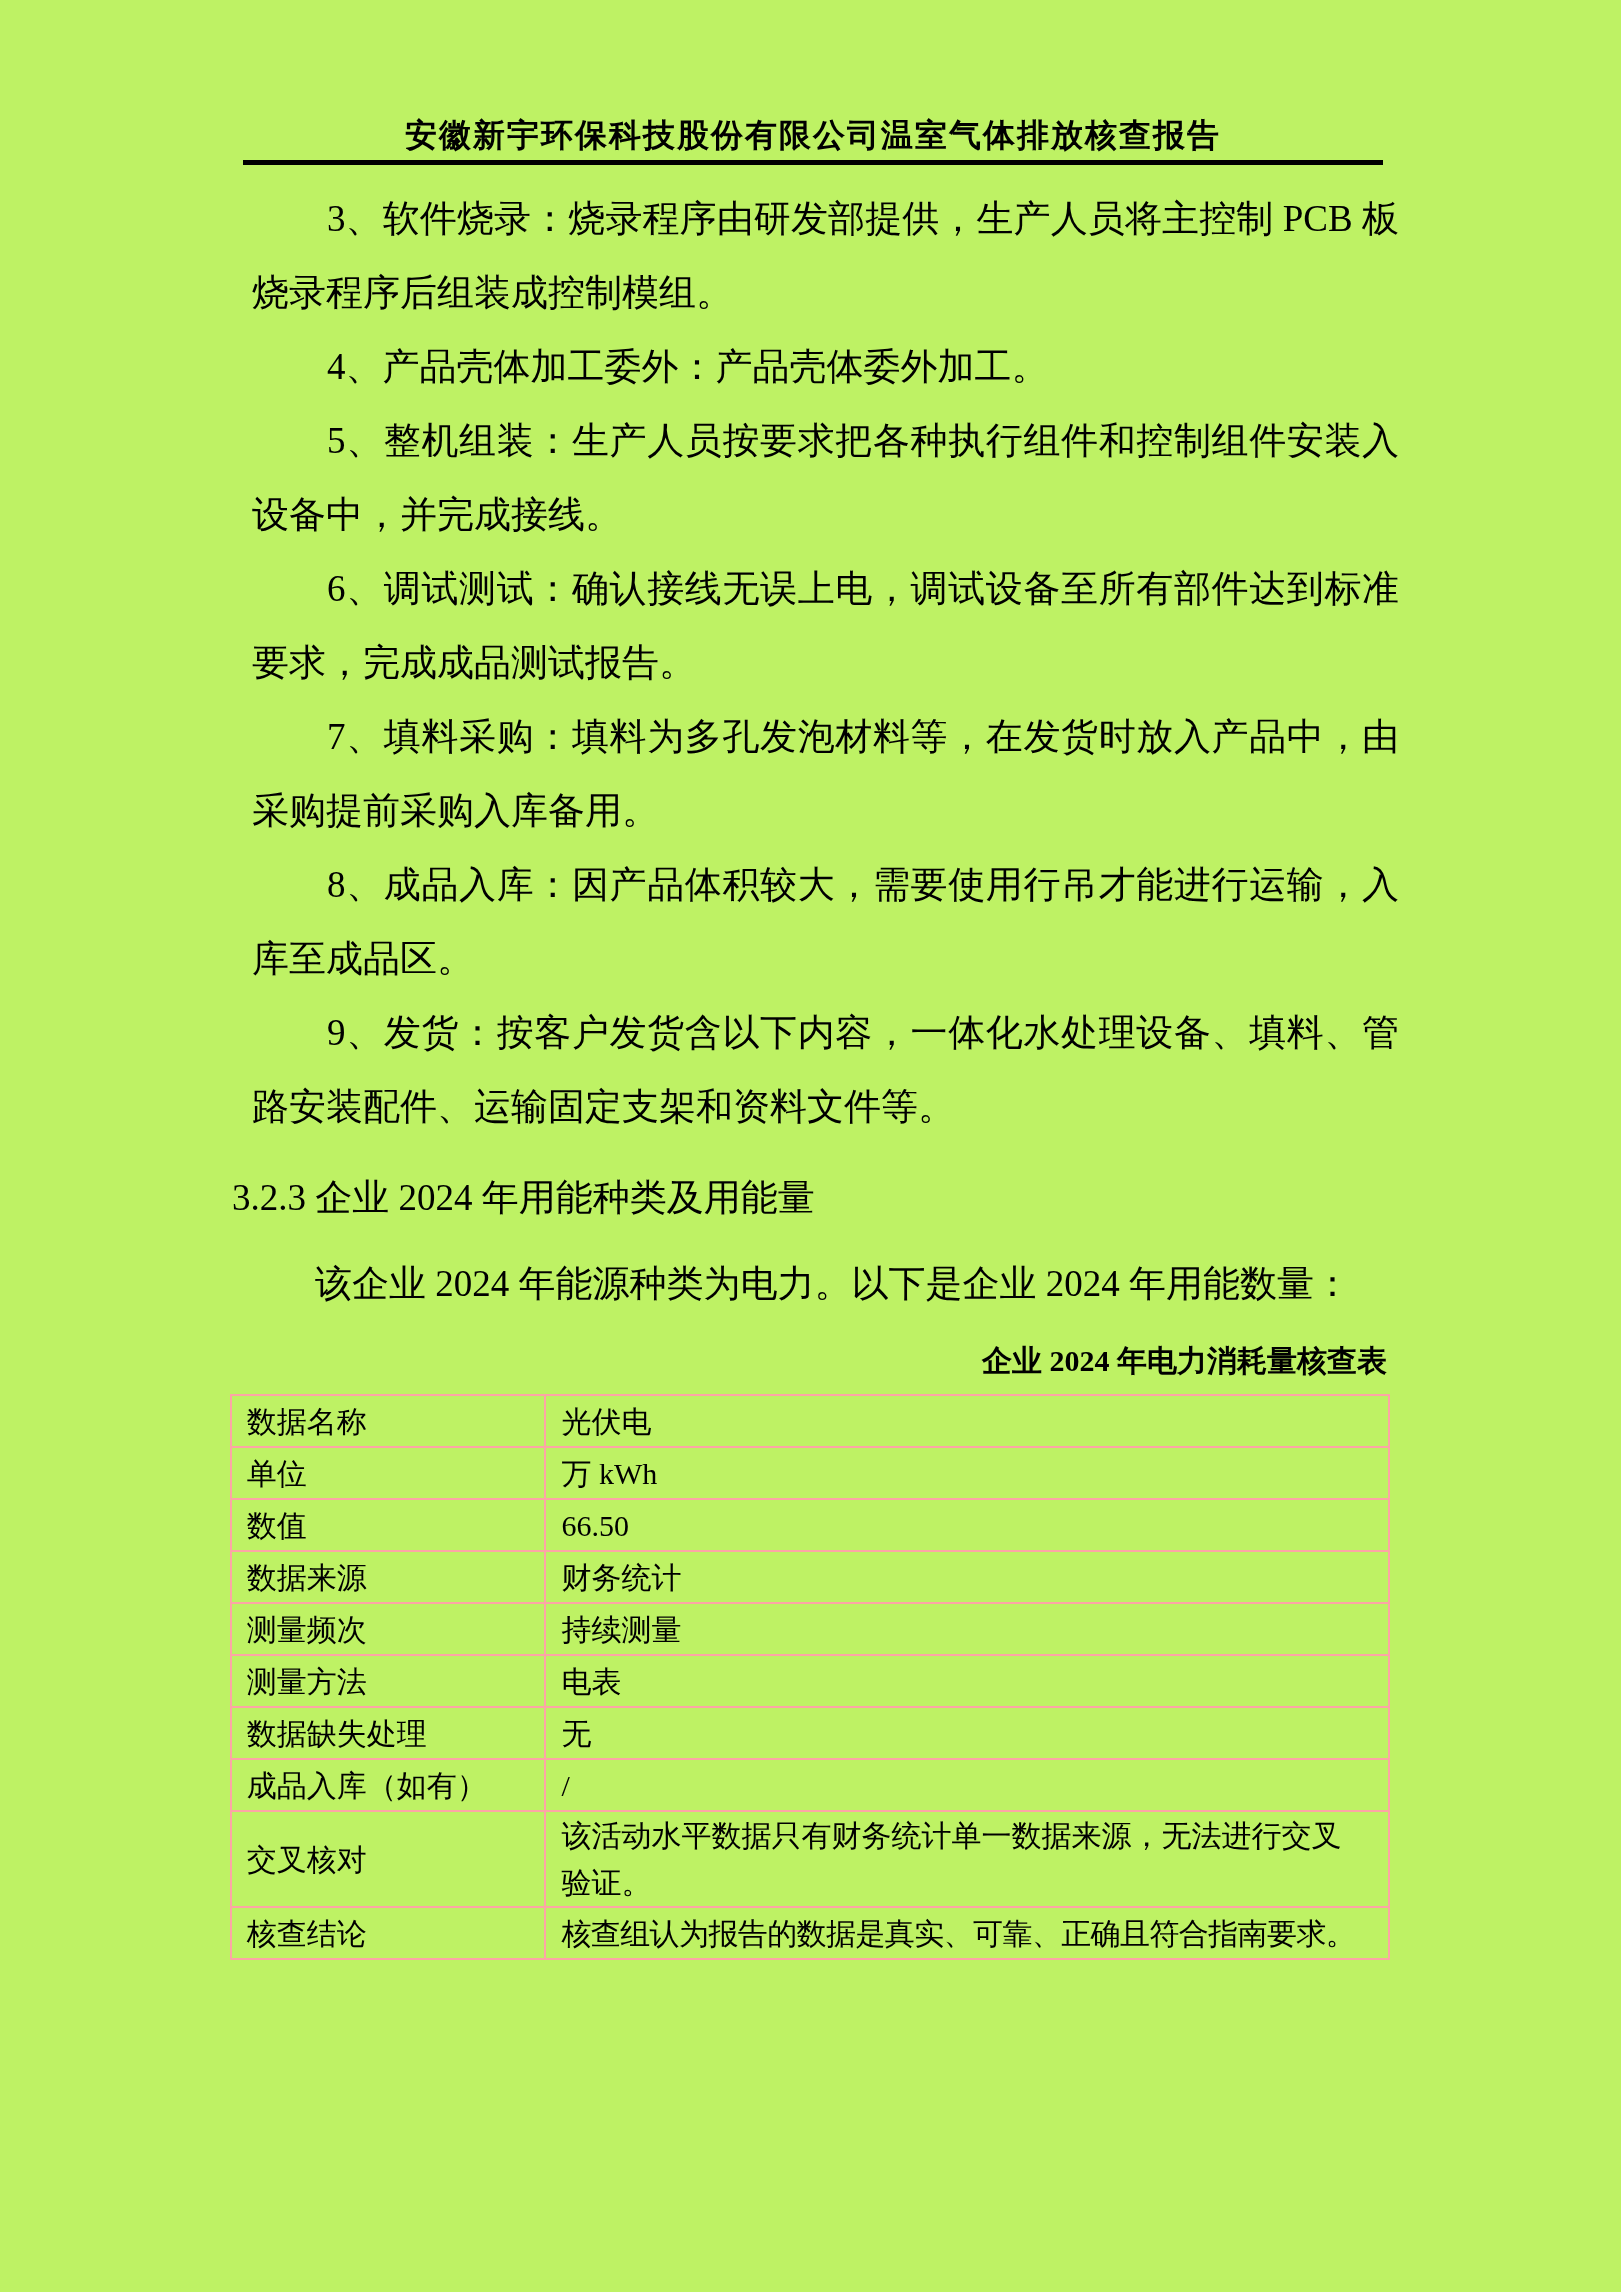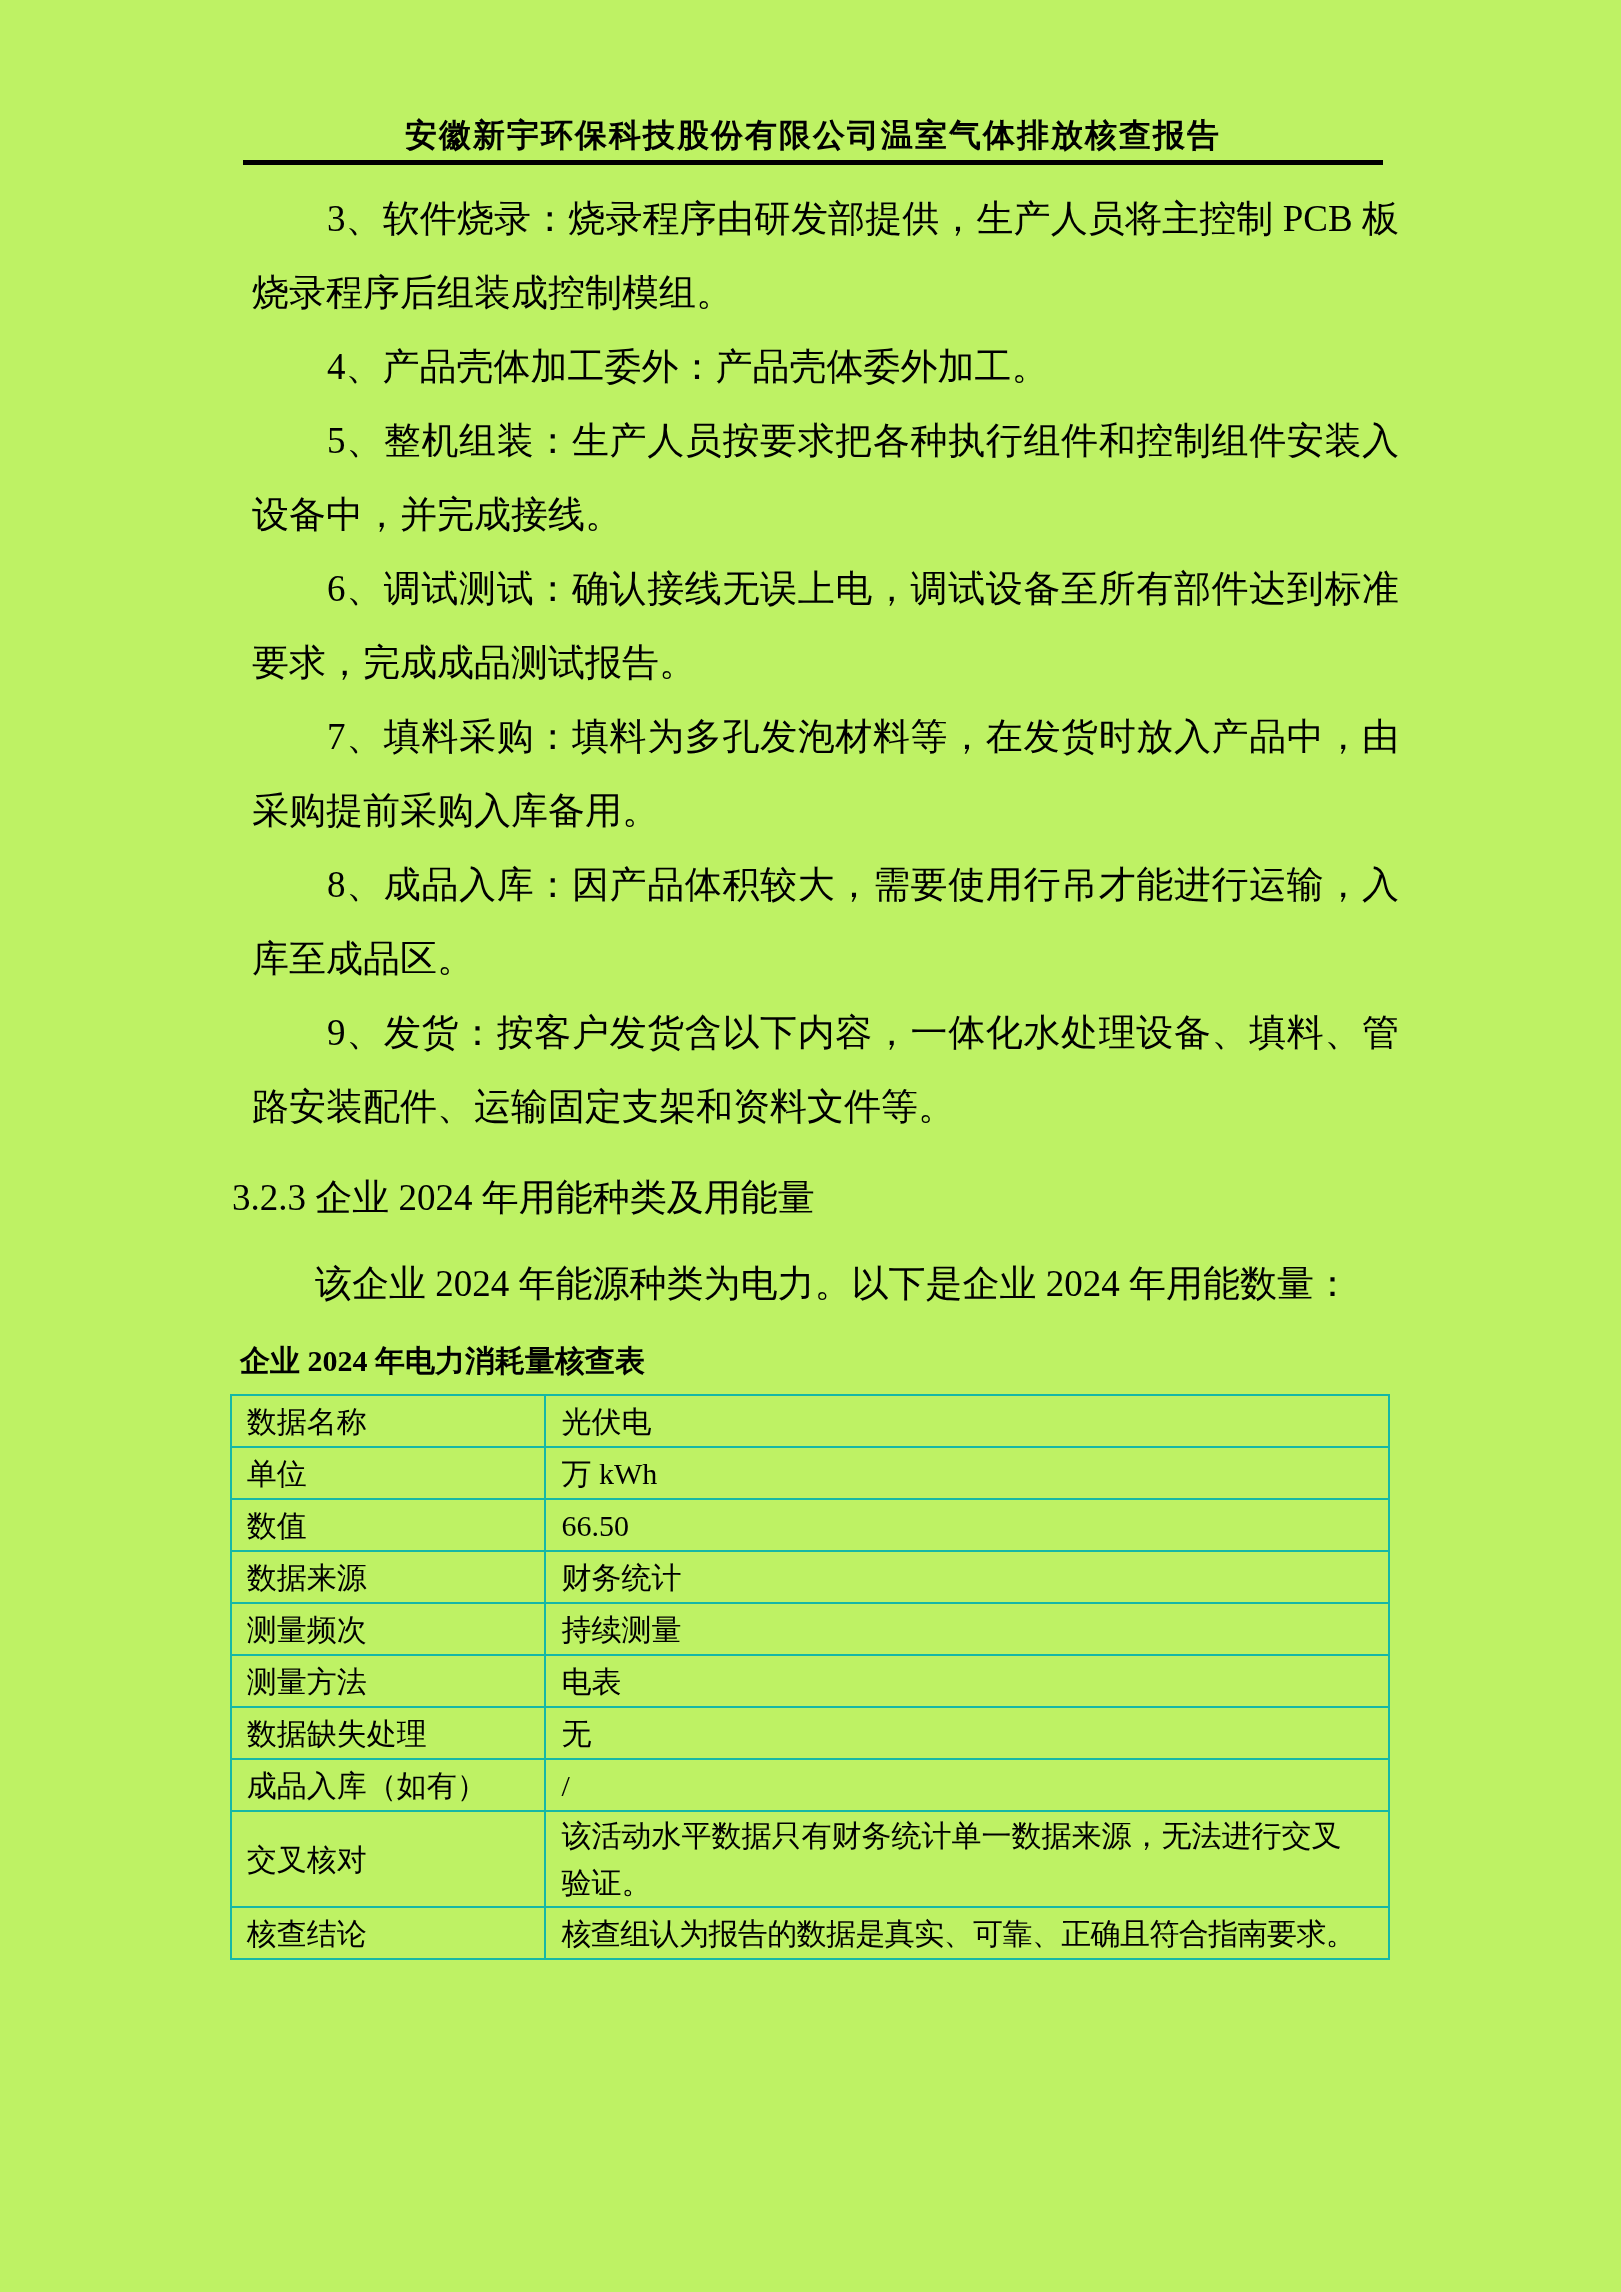--- a/index.html
+++ b/index.html
@@ -68,37 +68,37 @@
     line-height: 74px;
     margin: 0;
     text-indent: 75px;
     white-space: nowrap;
   }
   .table-caption {
     position: absolute;
     top: 1341px;
     left: 240px;
     width: 1147px;
-    text-align: left;
+    text-align: right;
     font-size: 30px;
     font-weight: bold;
     margin: 0;
   }
   
   table.verify {
     position: absolute;
     top: 1394px;
     left: 230px;
     width: 1160px;
     border-collapse: collapse;
     table-layout: fixed;
     font-size: 30px;
   }
   table.verify td {
-    border: 2px solid #14b8a6;
+    border: 2px solid #fca5a5;
     height: 50px;
     padding: 0;
     vertical-align: middle;
     line-height: 43px;
   }
   table.verify td.label {
     width: 297px;
     padding-left: 14.7px;
   }
   table.verify td.value {

